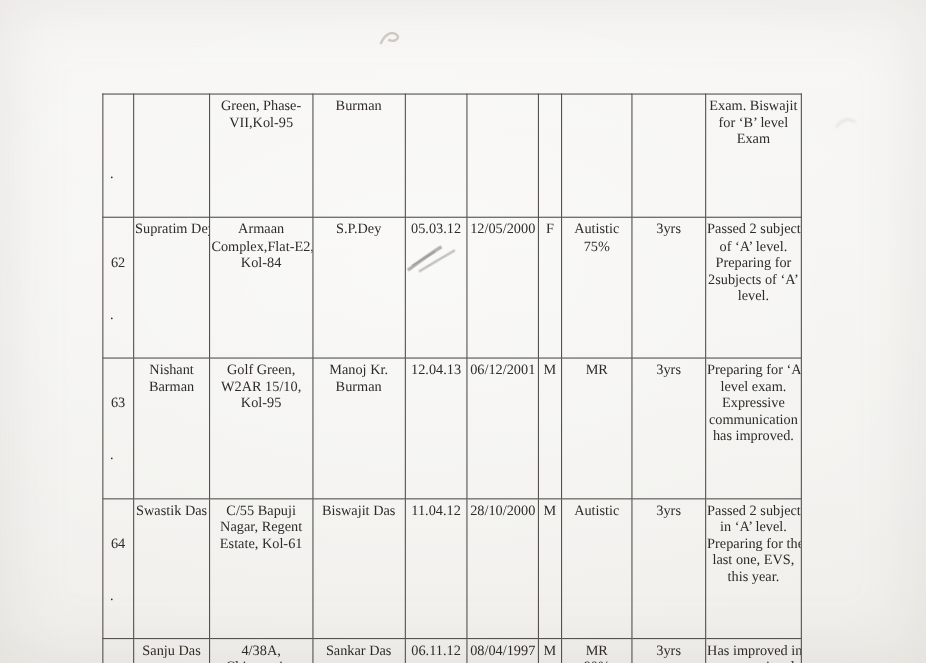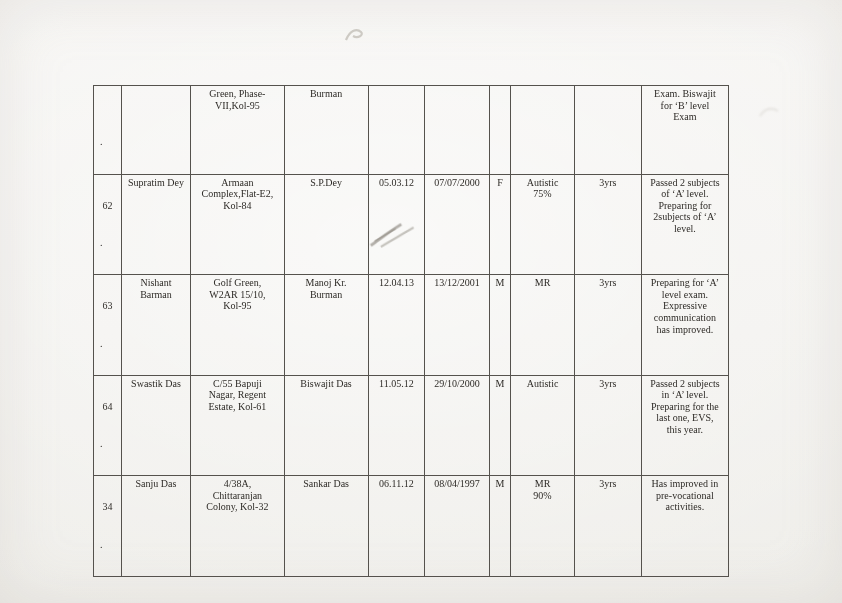--- a/index.html
+++ b/index.html
@@ -31,21 +31,21 @@
   table.records{
     width:636px;
     border-collapse:collapse;
     table-layout:fixed;
   }
   table.records td{
     border:1px solid var(--line);
     vertical-align:top;
     text-align:center;
     color:var(--ink);
-    font-size:10px;
+    font-size:13px;
     line-height:1.16;
     padding:2px 1px 3px;
     white-space:pre;
     overflow:hidden;
   }
   
   tbody tr:nth-child(1) td{height:40px;}
   tbody tr:nth-child(2) td{height:58px;}
   tbody tr:nth-child(3) td{height:64px;}
   tbody tr:nth-child(4) td{height:58px;}
@@ -124,21 +124,21 @@
     <td>
       <div class="serial-num">62</div>
       <div class="serial-dot">.</div>
     </td>
     <td>Supratim Dey</td>
     <td>Armaan
 Complex,Flat-E2,
 Kol-84</td>
     <td>S.P.Dey</td>
     <td>05.03.12</td>
-    <td>07/07/2000</td>
+    <td>12/05/2000</td>
     <td>F</td>
     <td>Autistic
 75%</td>
     <td>3yrs</td>
     <td>Passed 2 subjects
 of ‘A’ level.
 Preparing for
 2subjects of ‘A’
 level.</td>
   </tr>
@@ -149,43 +149,43 @@
       <div class="serial-dot">.</div>
     </td>
     <td>Nishant
 Barman</td>
     <td>Golf Green,
 W2AR 15/10,
 Kol-95</td>
     <td>Manoj Kr.
 Burman</td>
     <td>12.04.13</td>
-    <td>13/12/2001</td>
+    <td>06/12/2001</td>
     <td>M</td>
     <td>MR</td>
     <td>3yrs</td>
     <td>Preparing for ‘A’
 level exam.
 Expressive
 communication
 has improved.</td>
   </tr>
 
   <tr>
     <td>
       <div class="serial-num">64</div>
       <div class="serial-dot">.</div>
     </td>
     <td>Swastik Das</td>
     <td>C/55 Bapuji
 Nagar, Regent
 Estate, Kol-61</td>
     <td>Biswajit Das</td>
-    <td>11.05.12</td>
-    <td>29/10/2000</td>
+    <td>11.04.12</td>
+    <td>28/10/2000</td>
     <td>M</td>
     <td>Autistic</td>
     <td>3yrs</td>
     <td>Passed 2 subjects
 in ‘A’ level.
 Preparing for the
 last one, EVS,
 this year.</td>
   </tr>
 

